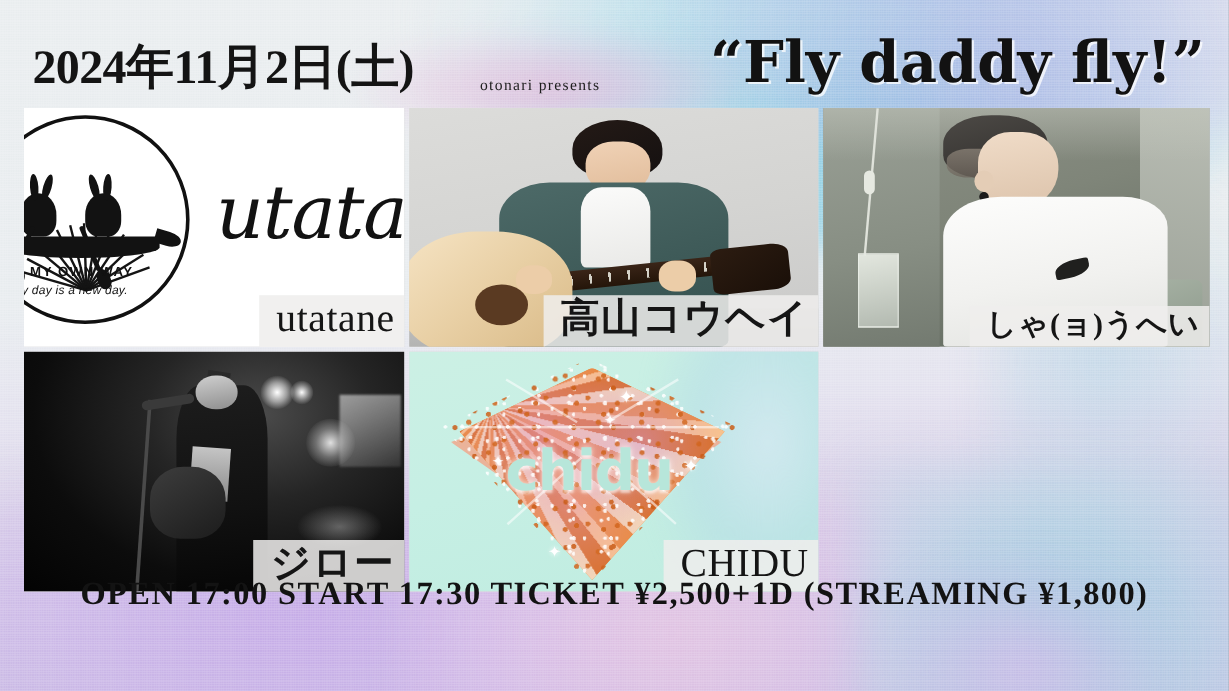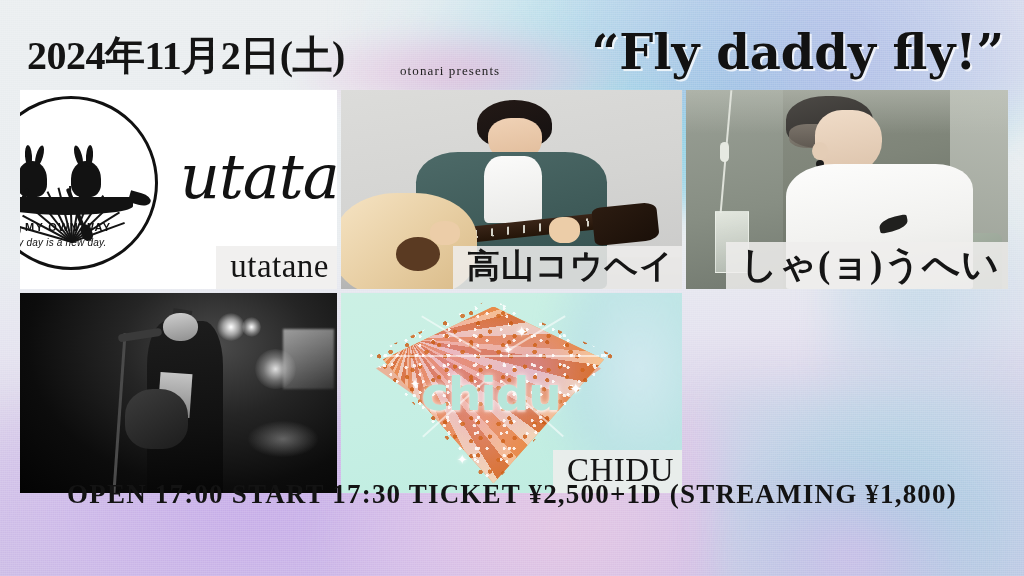--- a/index.html
+++ b/index.html
@@ -153,21 +153,21 @@
     padding: 2px 8px 4px 14px;
     font-family: "Liberation Serif", serif;
     font-weight: 700;
     color: #151515;
     line-height: 1.12;
     white-space: nowrap;
     z-index: 3;
   }
   .namebox.jp { font-size: 33px; letter-spacing: 1px; }
   .namebox.latin { font-size: 33px; letter-spacing: .5px; font-weight: 400; }
-  .namebox.small { font-size: 37px; text-align: center; }
+  .namebox.small { font-size: 25px; text-align: center; }
 
   
   .p1 .art {
     background:
       radial-gradient(ellipse at 28% 18%, rgba(255,170,190,.55) 0%, rgba(255,190,140,0) 42%),
       radial-gradient(ellipse at 74% 30%, rgba(255,214,150,.7) 0%, rgba(255,200,130,0) 55%),
       radial-gradient(ellipse at 50% 92%, rgba(214,120,70,.6) 0%, rgba(214,120,70,0) 60%),
       linear-gradient(165deg, #f2a86a 0%, #eb9a5c 35%, #e18c4f 62%, #cf7b43 100%);
   }
   .p1 .head {
@@ -794,20 +794,21 @@
         <div class="banner"></div>
         <div class="drums"></div>
         <div class="guitar-neck"></div>
         <div class="person"></div>
         <div class="head"></div>
         <div class="guitar-strap"></div>
         <div class="guitar"></div>
         <div class="mic-stand"></div>
         <div class="mic"></div>
       </div>
+      <div class="namebox jp">ジロー</div>
     </div>
 
     <div class="panel p6">
       <div class="art">
         <div class="mist"></div>
         <div class="gem-wrap">
           <div class="gem-shadow"></div>
           <div class="gem"></div>
           <div class="gem-speckle"></div>
           <div class="gem-line" style="left:6%; top:30%; width:88%;"></div>

